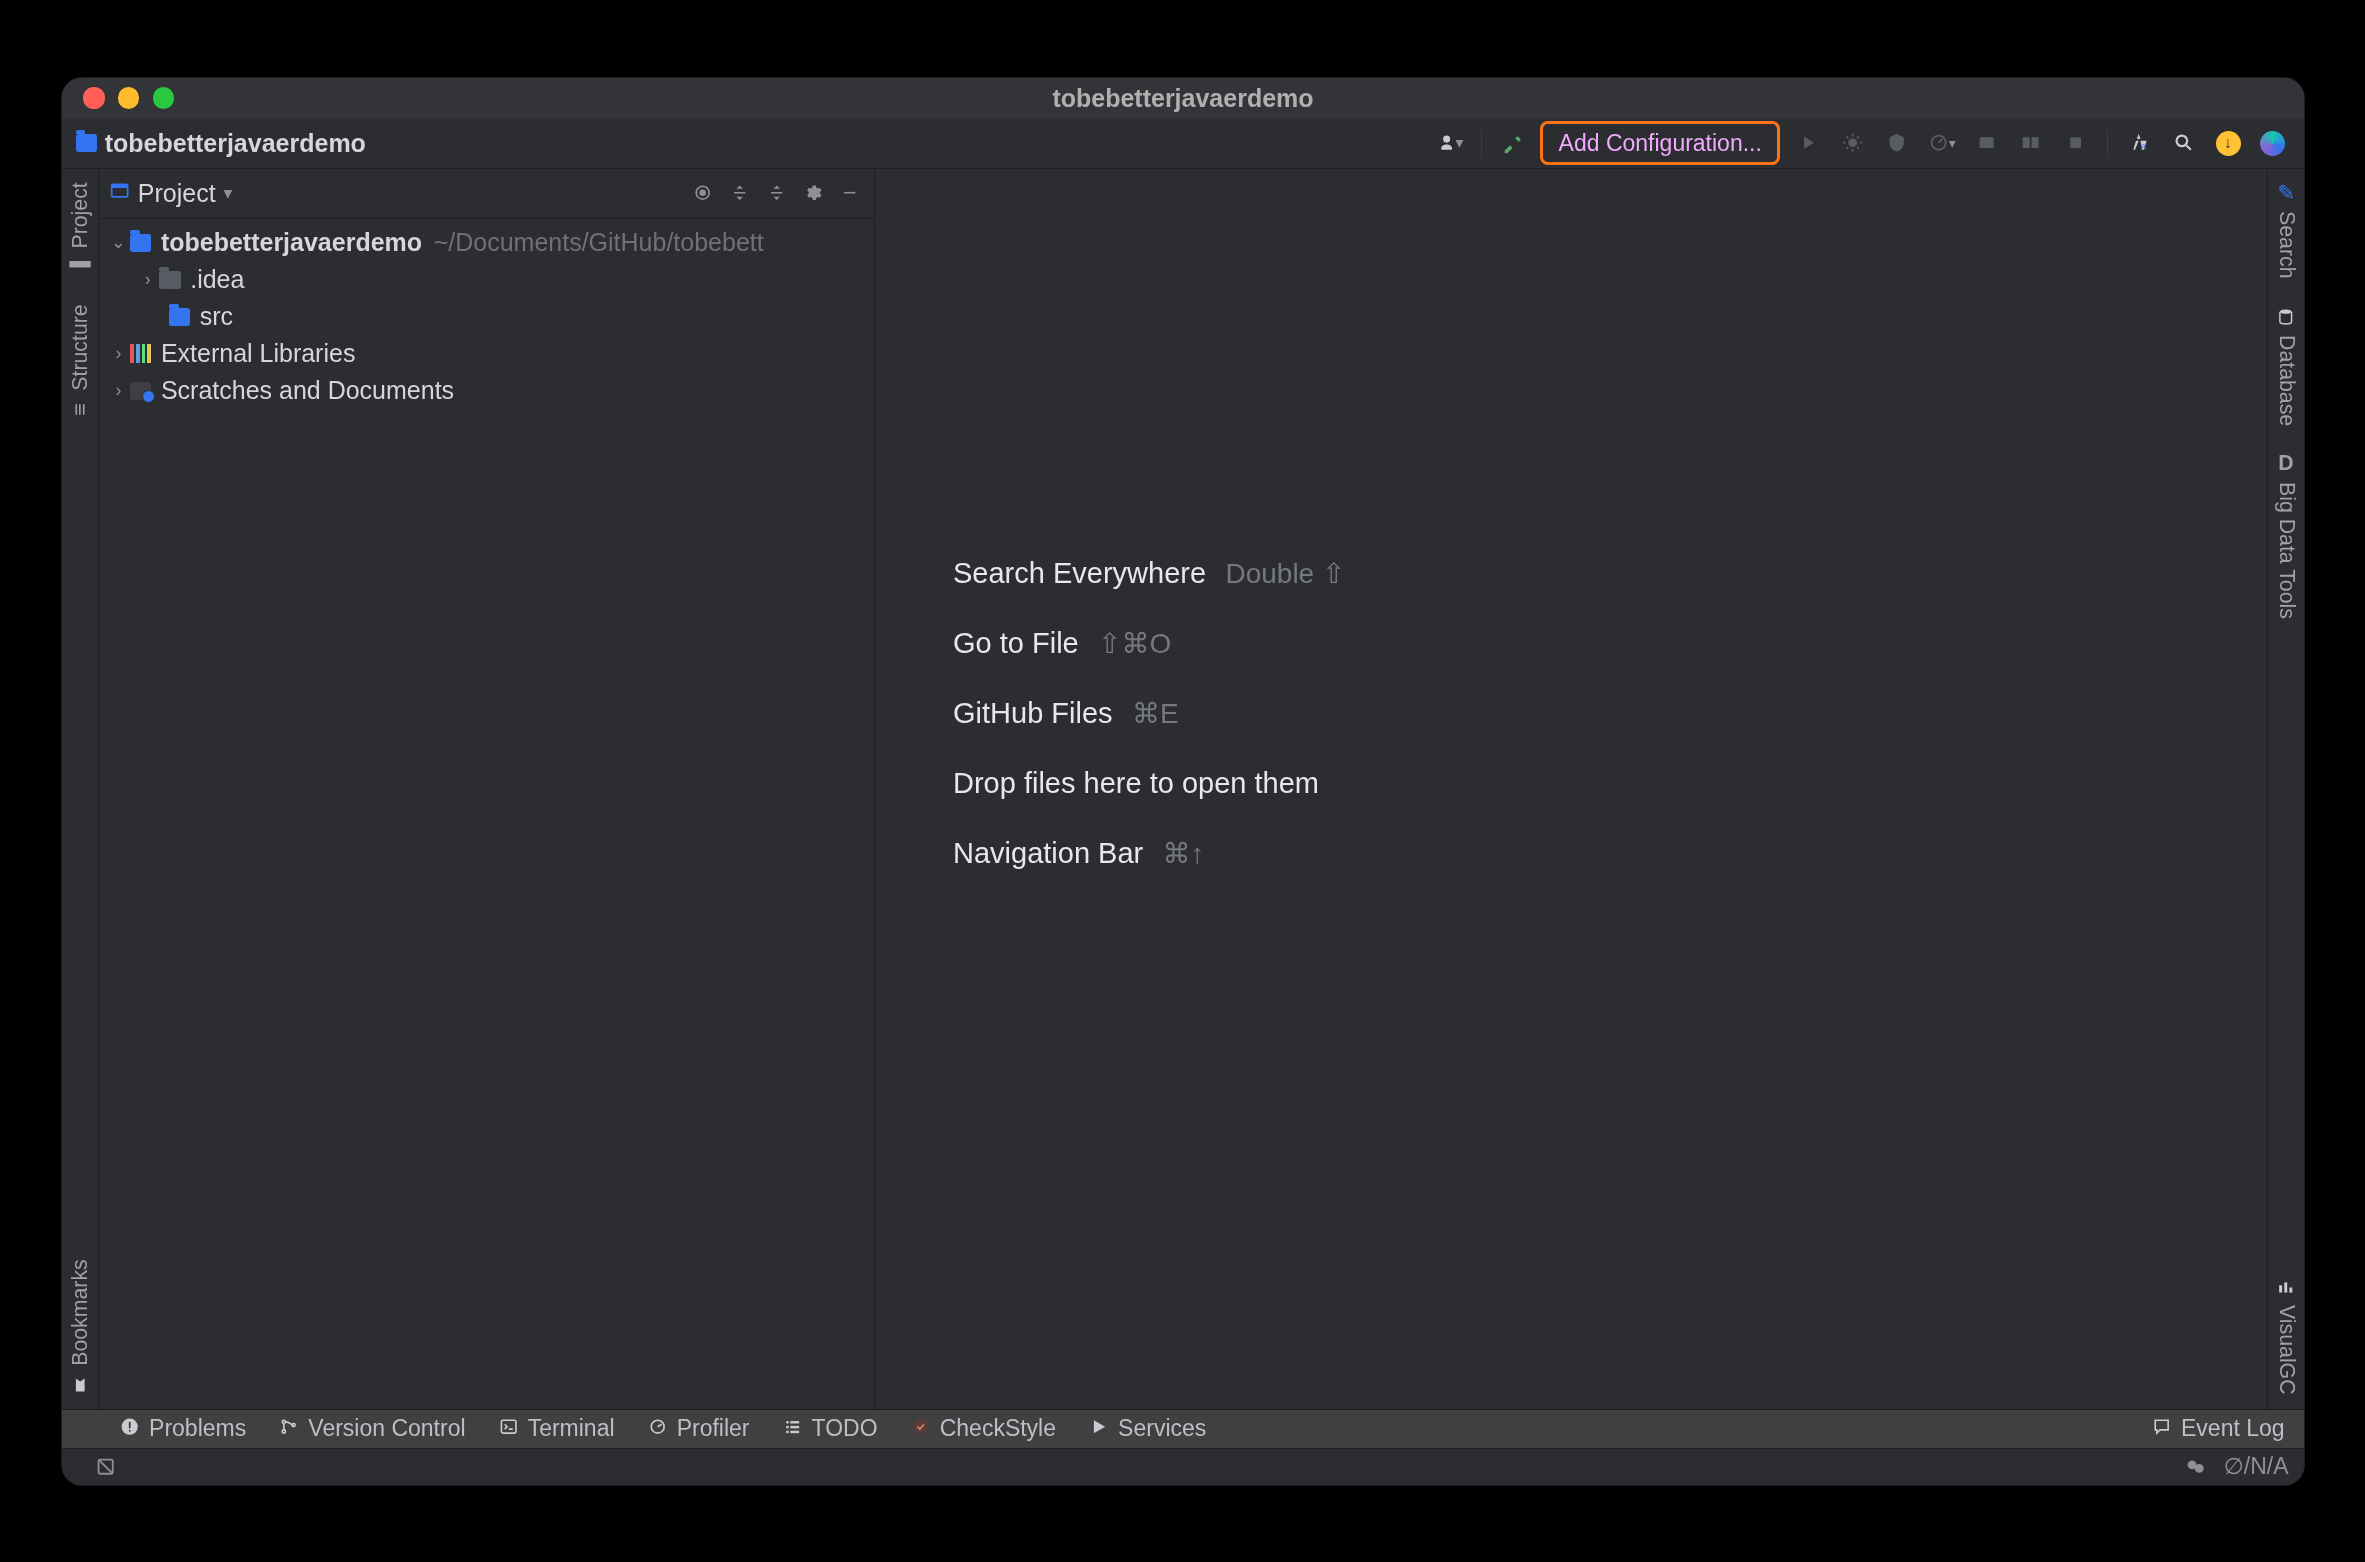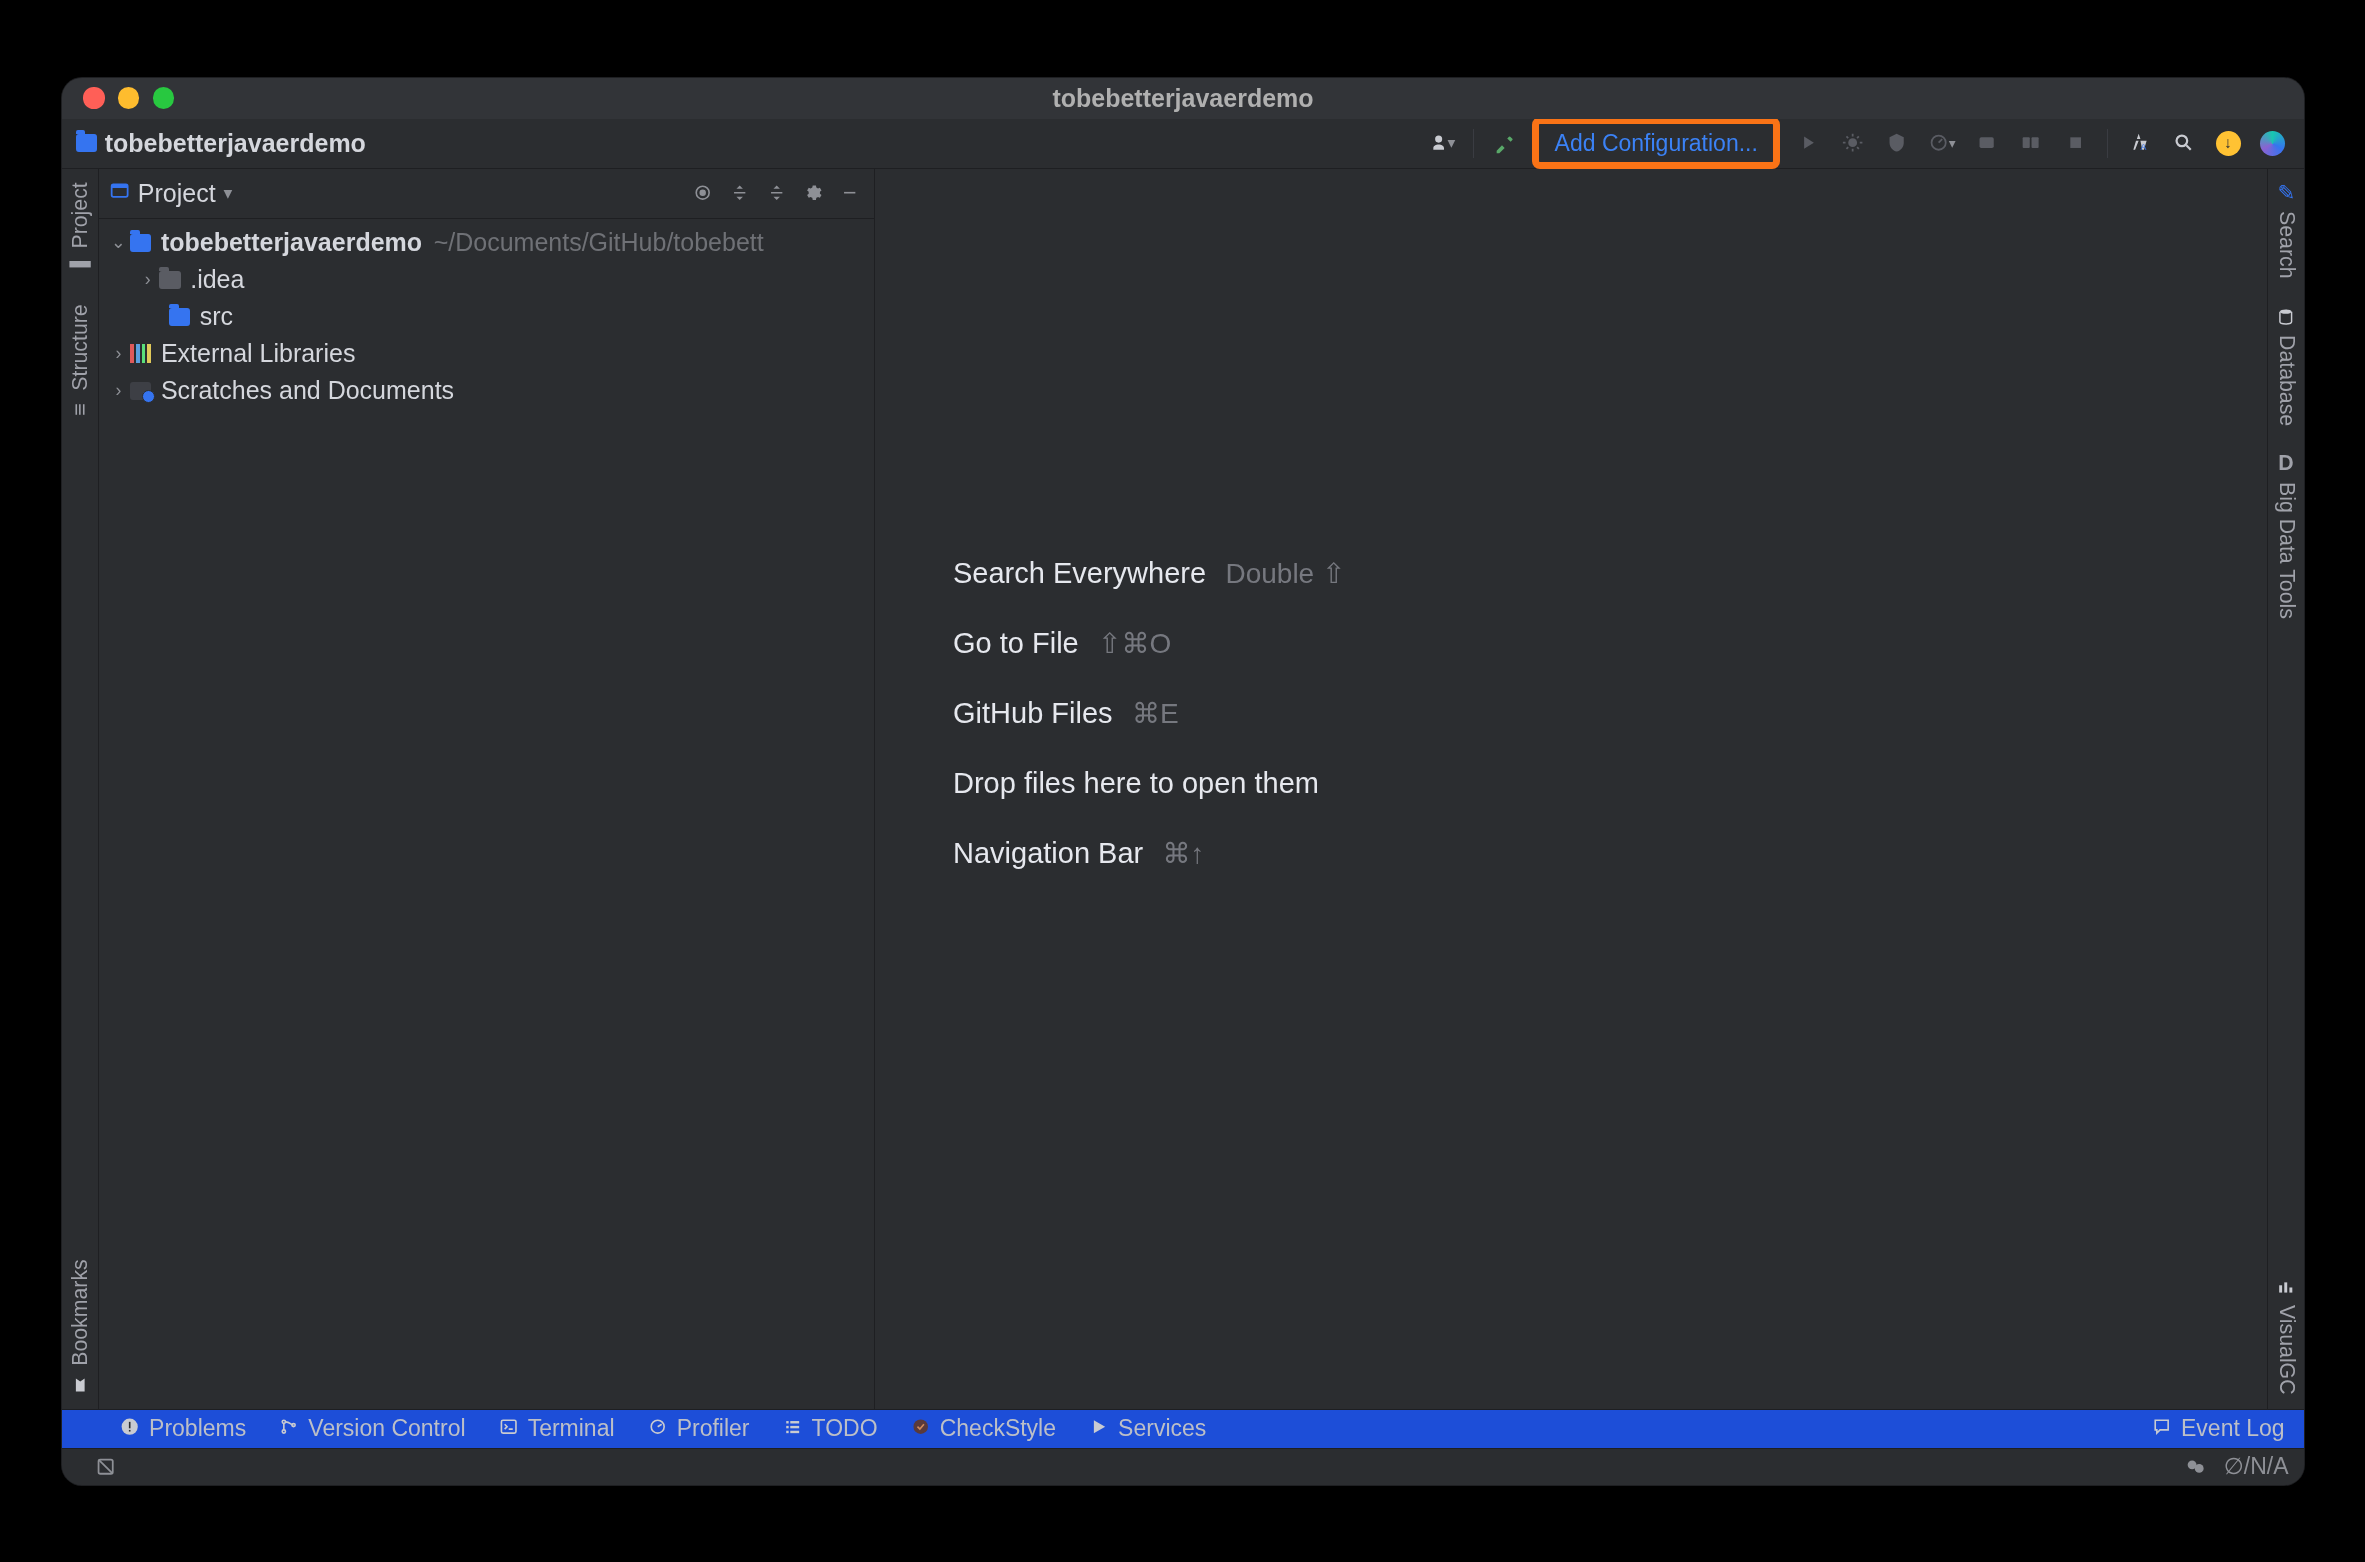--- a/index.html
+++ b/index.html
@@ -38,22 +38,22 @@
   }
   .crumb { display: flex; align-items: center; gap: 7.8px; color: #d5d7dd; font-size: 25px; font-weight: 600; }
   .crumb .folder-icon { width: 21.3px; height: 17.5px; background: #3574f0; border-radius: 2.9px; position: relative; }
   .crumb .folder-icon:before { content:""; position:absolute; top:-3.9px; left:0; width:9.7px; height:3.9px; background:#3574f0; border-radius:1.9px 1.9px 0 0; }
   .toolbar-spacer { flex: 1; }
   .toolbar-right { display: flex; align-items: center; gap: 9.7px; }
   .icon-btn { width: 35px; height: 35px; display: flex; align-items: center; justify-content: center; color: #8e9096; border-radius: 5.8px; }
   .icon-btn svg, .icon-btn span.glyph { width: 21.3px; height: 21.3px; }
   .sep-v { width: 1px; height: 29px; background: #3a3c42; margin: 0 3.9px; }
   .config-btn {
-    border: 7px solid #f97316; border-radius: 7.8px;
-    padding: 5.8px 15.5px; color: #3b82f6; font-size: 23px;
+    border: 3px solid #f97316; border-radius: 7.8px;
+    padding: 5.8px 15.5px; color: #f0abfc; font-size: 23px;
   }
   .yellow-dot { width: 25px; height: 25px; border-radius: 50%; background: #ffc233; display:flex; align-items:center; justify-content:center; }
   .yellow-dot:after { content:"↓"; color:#2b2d30; font-size:15.5px; font-weight:bold; }
   .colorwheel { width:25px; height:25px; border-radius:50%;
     background: conic-gradient(#18c7b0,#3574f0,#8a63d2,#18c7b0); }
 
   
   .main { flex: 1; display: flex; min-height: 0; }
   .left-rail, .right-rail {
     width: 37px; background: #2b2d30;
@@ -105,21 +105,21 @@
     flex: 1; display:flex; flex-direction:column;
     padding-top: 388px; padding-left: 78px;
     gap: 37px;
   }
   .hint-row { display:flex; align-items:center; gap: 19.4px; font-size: 29px; }
   .hint-action { color:#e6e8ee; }
   .hint-shortcut { color:#76787f; font-size: 28px; }
 
   
   .bottom-bar {
-    height: 39px; background: #1d4ed8;
+    height: 39px; background: #404040;
     border-top: 1px solid #1e1f22;
     display:flex; align-items:center; padding: 0 19.4px 0 58px;
     gap: 33px;
   }
   .bb-item { display:flex; align-items:center; gap:9.7px; color:#bcbfc7; font-size:23px; }
   .bb-spacer { flex:1; }
 
   
   .status-bar {
     height: 37px; background: #2b2d30;

